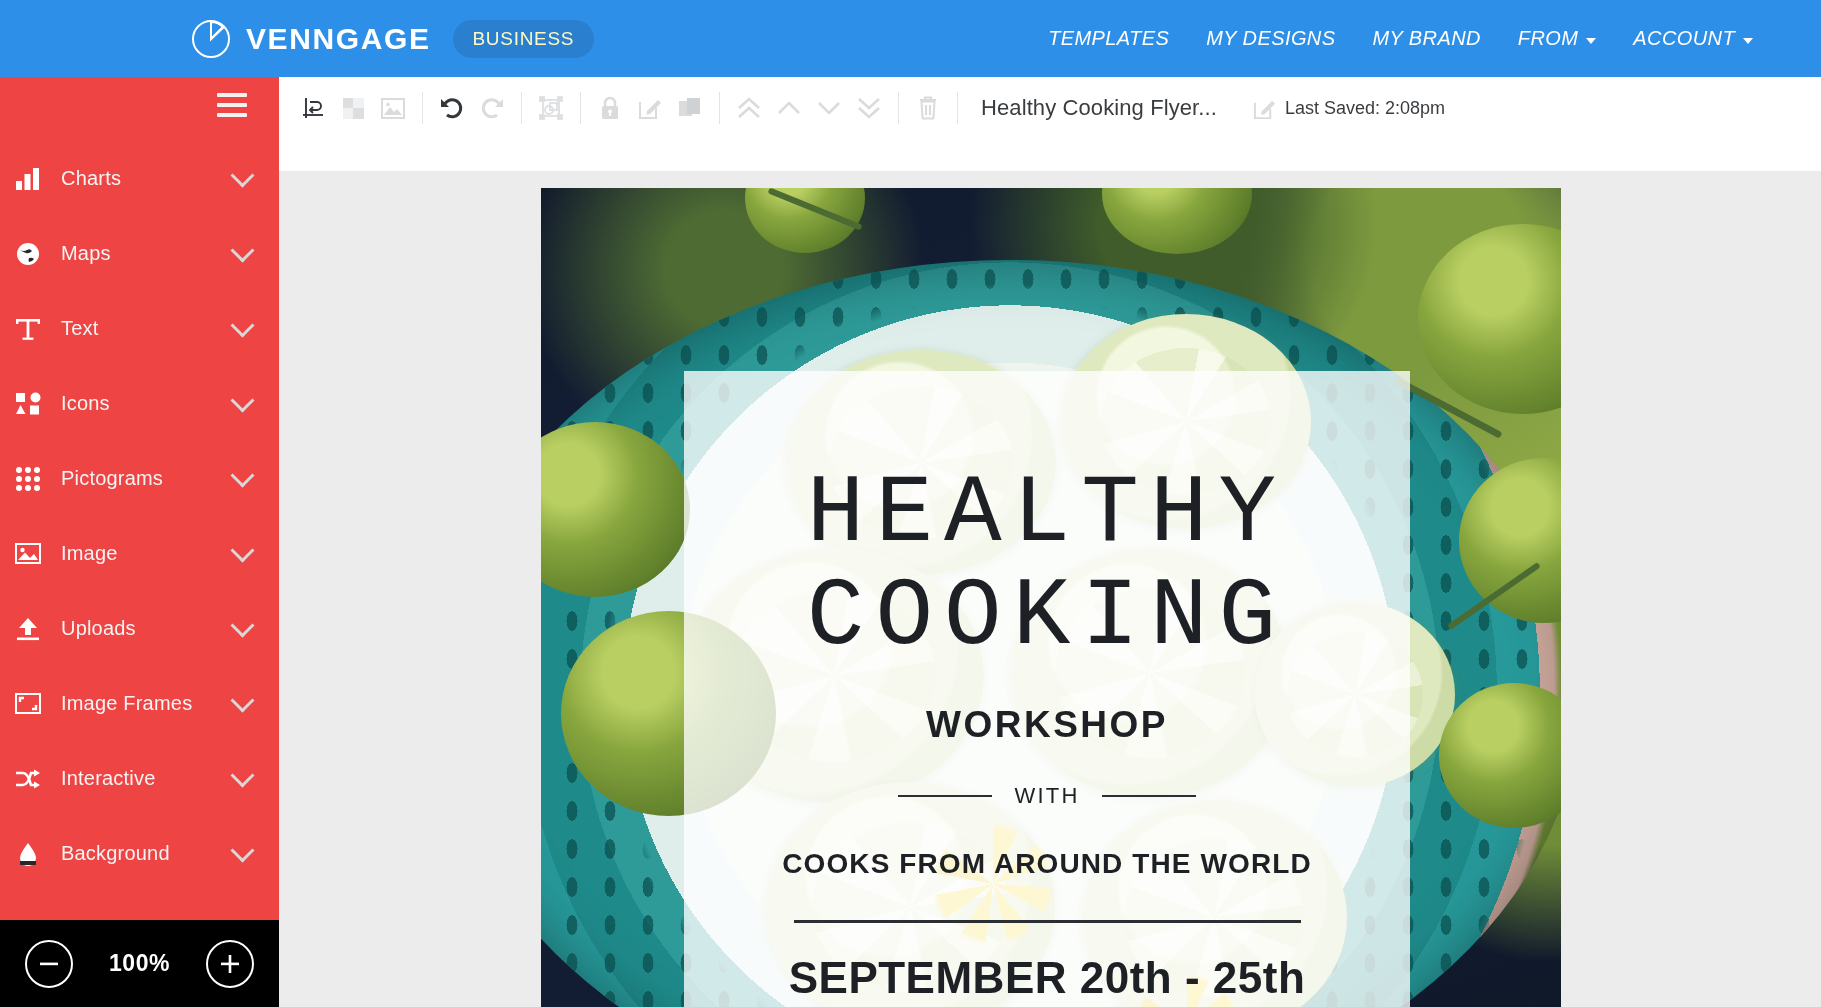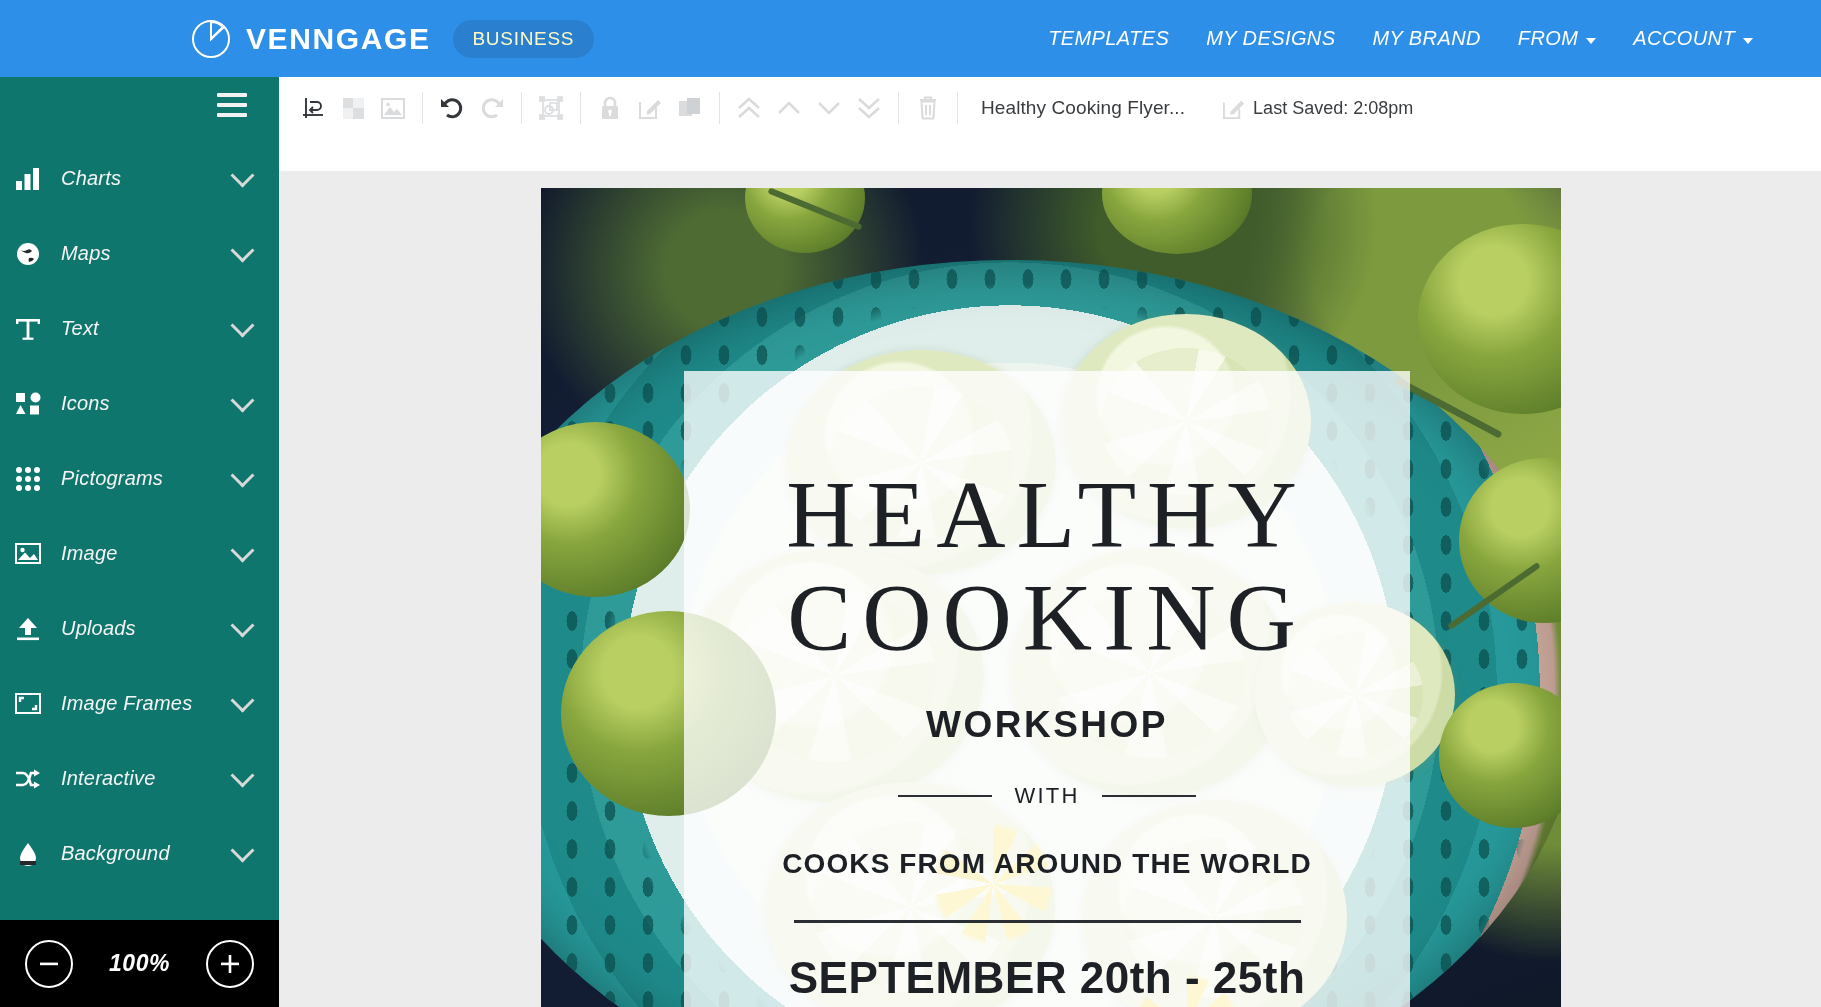--- a/index.html
+++ b/index.html
@@ -56,22 +56,21 @@
     border-right: 5px solid transparent;
     border-top: 6px solid #ffffff;
     display: inline-block;
     position: relative; top: 2px;
   }
 
   
   .sidebar {
     position: absolute; top: 77px; left: 0;
     width: 279px; height: 930px;
-    background: #0f766e;
-    font-style: italic;
+    background: #ef4444;
   }
   .sidebar-top {
     height: 56px;
     display: flex; align-items: center; justify-content: flex-end;
     padding-right: 32px;
   }
   .hamburger { width: 30px; }
   .hamburger span {
     display: block; height: 4px; background: #f2f2f2;
     border-radius: 1px; margin-bottom: 6px;
@@ -139,21 +138,21 @@
     display: flex; align-items: center; justify-content: center;
     color: #d5d7d9;
     cursor: pointer;
   }
   .tb-btn.active { color: #33373b; }
   .tb-sep {
     width: 1px; height: 32px; background: #e2e4e6;
     margin: 0 9px;
   }
   .doc-title {
-    font-size: 19px; color: #3a3d40;
+    font-size: 22px; color: #3a3d40;
     margin-left: 14px; white-space: nowrap;
     letter-spacing: 0.1px;
   }
   .saved-text {
     font-size: 18px; color: #3a3d40;
     white-space: nowrap;
   }
   .tb-right { display: flex; align-items: center; margin-left: 28px; }
 
   .toolbar-underline {
@@ -272,21 +271,21 @@
     padding-top: 96px;
   }
   .flyer-title {
     font-size: 96px;
     font-weight: 300;
     letter-spacing: 11px;
     color: #1d2024;
     line-height: 1.0;
     text-align: center;
     white-space: nowrap;
-    font-family: Liberation Serif, serif;
+    font-family: Liberation Mono, monospace;
   }
   .flyer-title .l2 { display: block; margin-top: 7px; }
   .flyer-sub {
     margin-top: 38px;
     font-size: 37px;
     font-weight: bold;
     letter-spacing: 2.5px;
     color: #1d2024;
   }
   .with-row {

